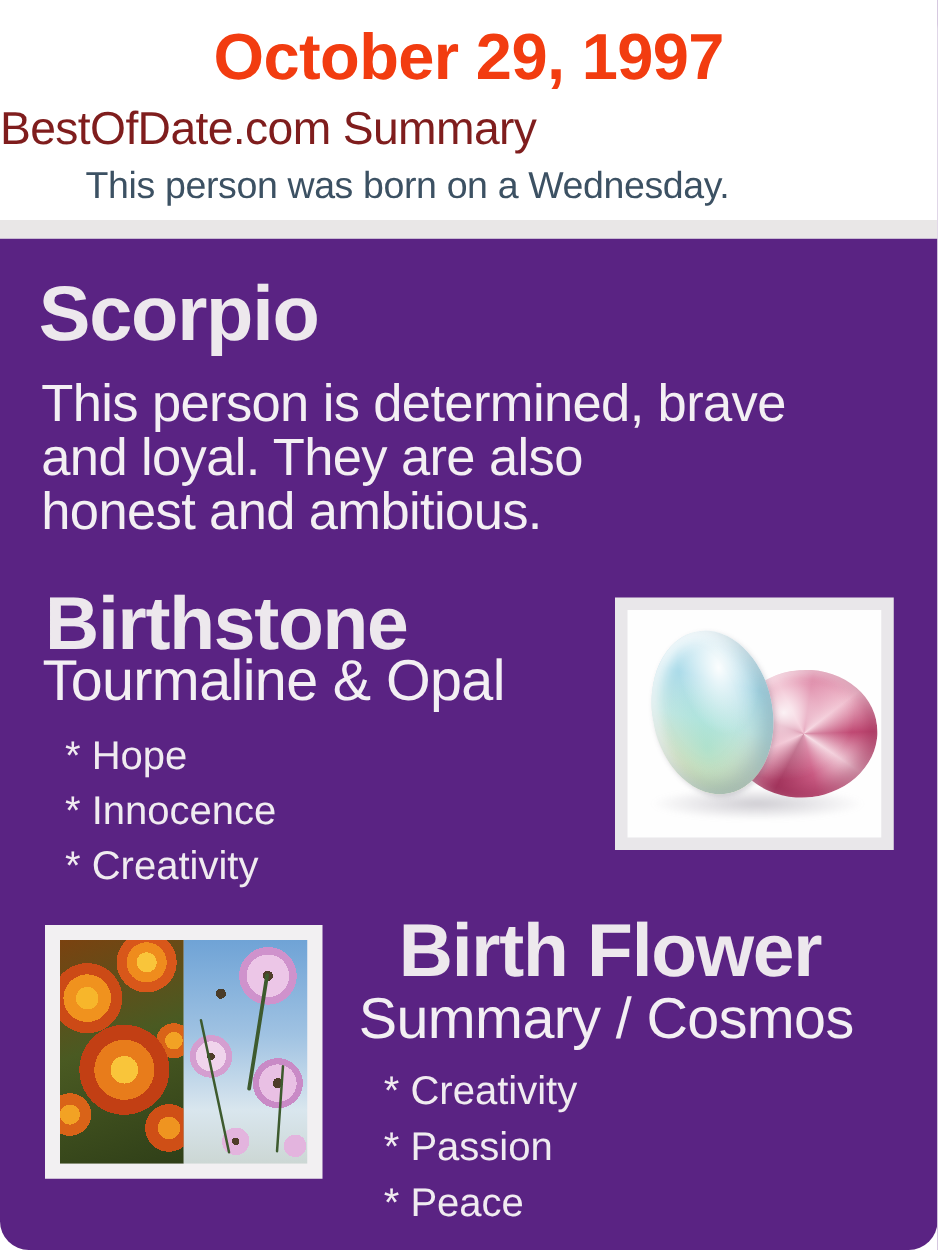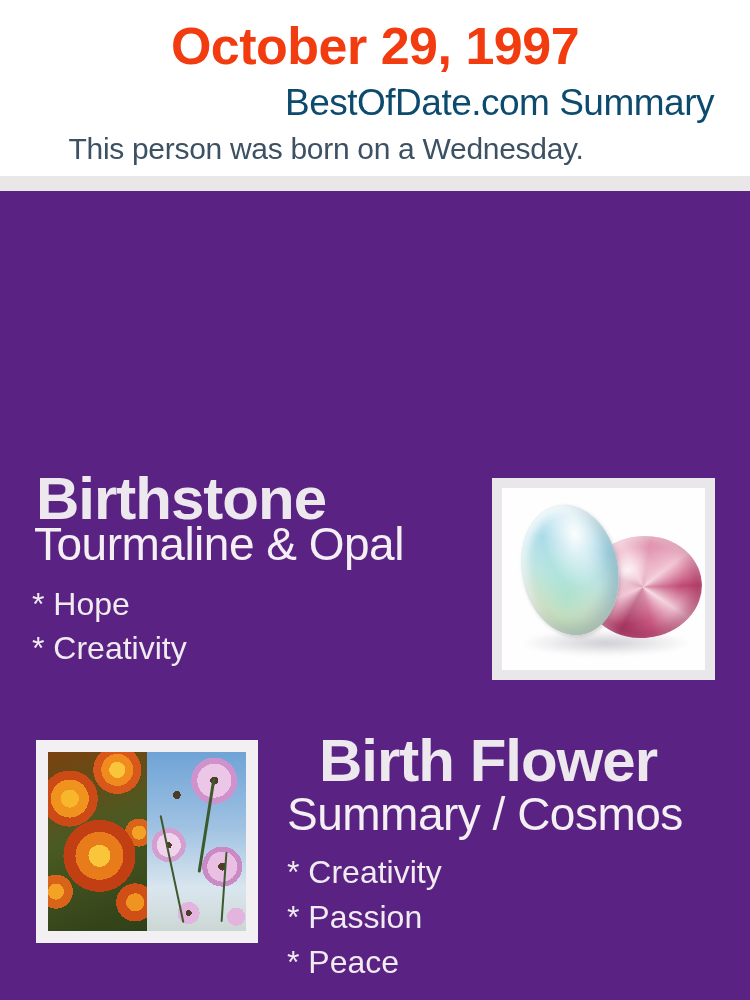--- a/index.html
+++ b/index.html
@@ -1,31 +1,32 @@
 <!DOCTYPE html>
 <html><head>
 <meta charset="utf-8">
 <style>
   * { margin:0; padding:0; box-sizing:border-box; }
   html,body { background:#ffffff; }
   .page {
     position:relative; width:750px; height:1000px; overflow:hidden;
     background:#ffffff;
     font-family:"Liberation Sans", sans-serif;
+    border-radius:23px;
   }
   
   .date-title {
     position:absolute; top:20px; left:0; width:750px;
     text-align:center; font-size:52px; font-weight:700;
     letter-spacing:-0.5px; color:#F23C10; line-height:1;
   }
   .site-title {
     position:absolute; top:84px; left:0; width:714px;
-    text-align:right; font-size:37px; font-weight:400;
-    color:#0c4a6e; line-height:1; letter-spacing:-0.5px;
+    text-align:left; font-size:37px; font-weight:400;
+    color:#7f1d1d; line-height:1; letter-spacing:-0.5px;
   }
   .born-subtitle {
     position:absolute; top:134px; left:0; width:652px;
     text-align:center; font-size:30px; font-weight:400;
     color:#3C5163; line-height:1; letter-spacing:-0.3px;
   }
   .divider {
     position:absolute; top:176px; left:0; width:750px; height:15px;
     background:#E9E7E7;
   }
@@ -48,21 +49,21 @@
   }
   .sub-name {
     position:absolute; font-size:46px; line-height:1;
     color:#F3EFF3; letter-spacing:-0.5px;
   }
   .stone-name  { top:521px; left:34px; }
   .flower-name { top:791px; left:287px; }
   .trait-list { position:absolute; color:#F0EBF0; font-size:32px; }
   .stone-traits  { top:582px; left:32px;  line-height:44px; }
   .flower-traits { top:850px; left:287px; line-height:45px; }
-  .trait-list div { white-space:nowrap; }
+  .trait-list div { white-space:nowrap;margin-left:20px; }
 
   
   .gem-figure {
     position:absolute; top:478px; left:492px; width:223px; height:202px;
     background:#E9E7EA; padding:10px;
   }
   .gem-inner {
     position:relative; width:203px; height:182px; background:#FEFEFE; overflow:hidden;
   }
   .gem-shadow {
@@ -125,25 +126,30 @@
 
 <div class="page">
 
   <div class="date-title">October 29, 1997</div>
   <div class="site-title">BestOfDate.com Summary</div>
   <div class="born-subtitle">This person was born on a Wednesday.</div>
   <div class="divider"></div>
 
   <div class="purple"></div>
 
+  <div class="h-big zodiac-title">Scorpio</div>
+  <div class="zodiac-desc">This person is determined, brave
+and loyal. They are also
+honest and ambitious.</div>
 
   <div class="h-big stone-title">Birthstone</div>
   <div class="sub-name stone-name">Tourmaline &amp; Opal</div>
   <div class="trait-list stone-traits">
     <div>* Hope</div>
+    <div>* Innocence</div>
     <div>* Creativity</div>
   </div>
   <div class="gem-figure">
     <div class="gem-inner">
       <div class="gem-shadow"></div>
       <div class="tourmaline"></div>
       <div class="opal"></div>
     </div>
   </div>
 

